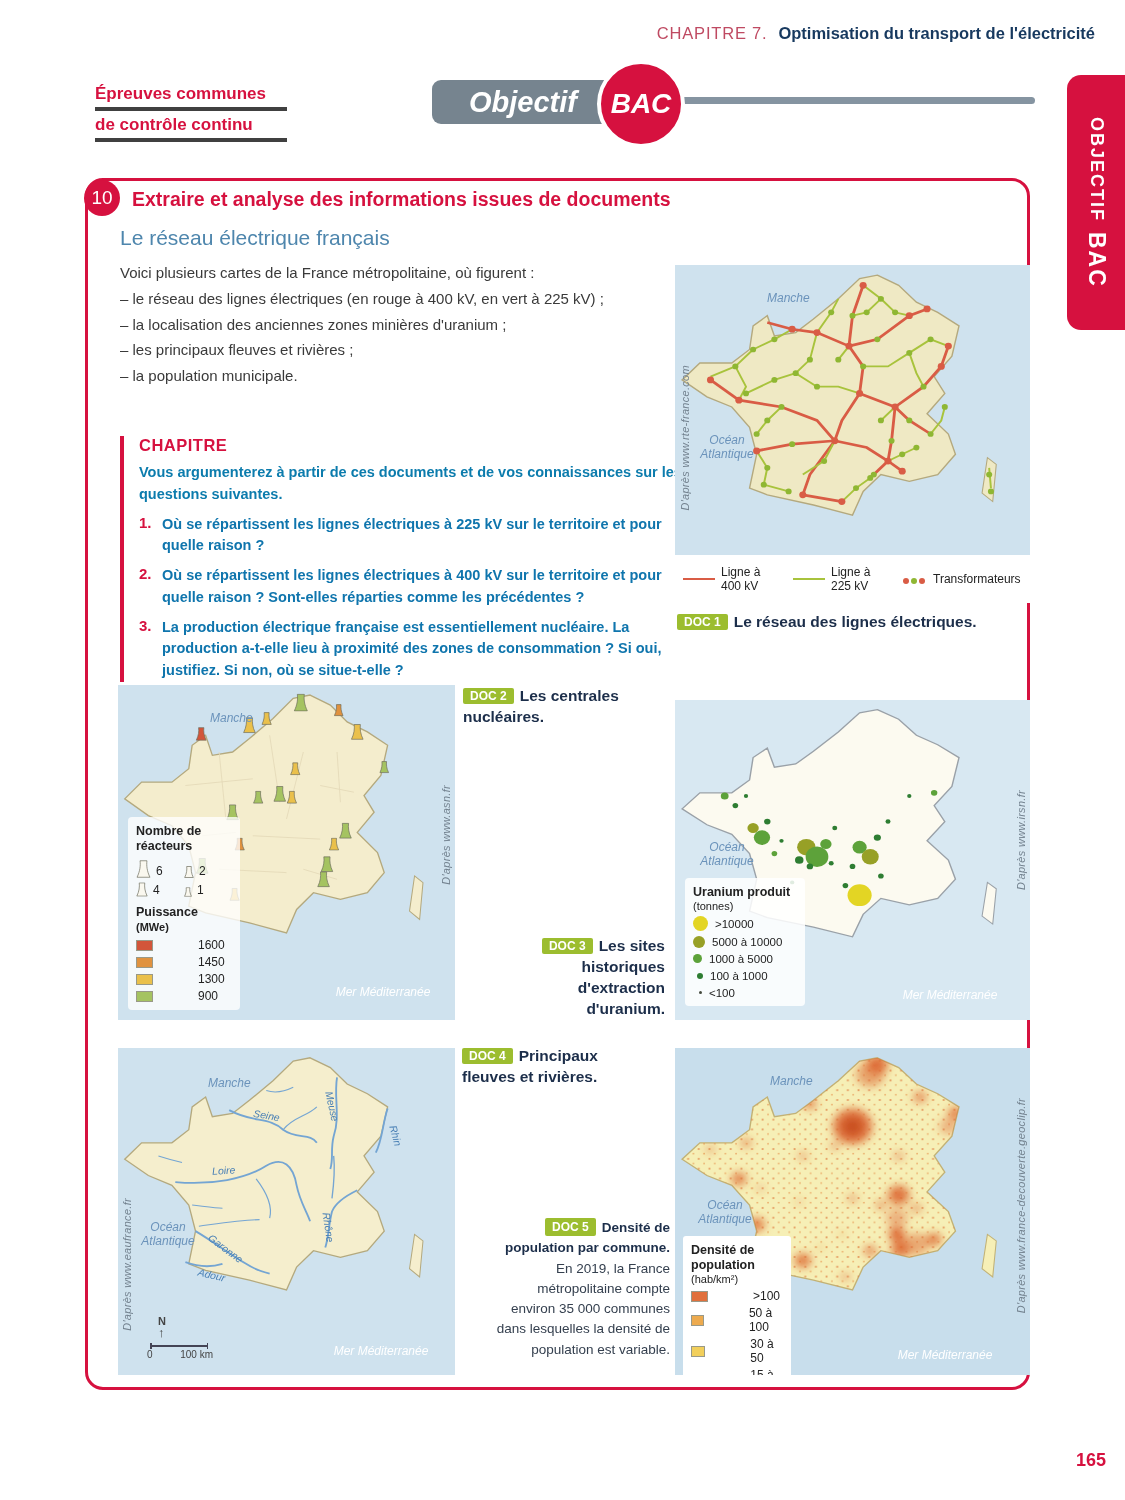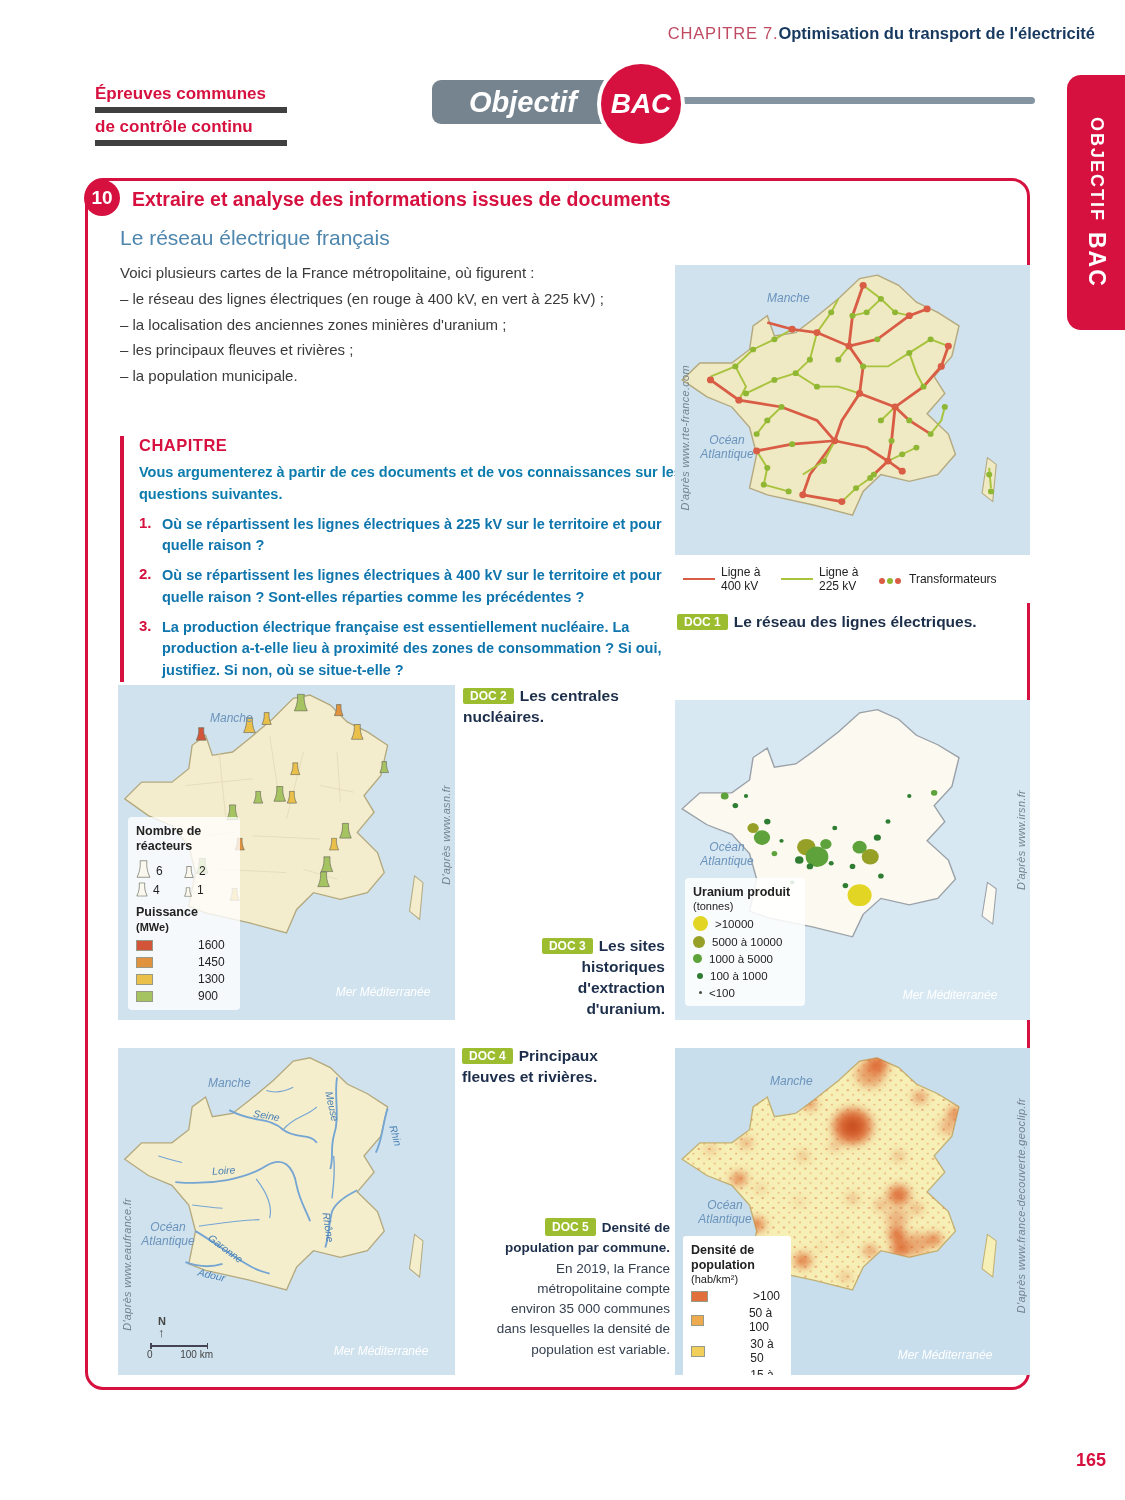--- a/index.html
+++ b/index.html
@@ -1,38 +1,38 @@
 <!DOCTYPE html>
 <html><head>
 <meta charset="utf-8">
 <style>
   * { margin:0; padding:0; box-sizing:border-box; }
   html,body { background:#fff; }
   body { width:1125px; height:1500px; position:relative; font-family:"Liberation Sans",sans-serif; color:#333; overflow:hidden; }
 
   
   .chapter { position:absolute; top:24px; right:30px; font-size:16.5px; }
-  .ch-label { color:#bf4a62; letter-spacing:.8px; margin-right:0; }
+  .ch-label { color:#bf4a62; letter-spacing:.8px; margin-right:11px; }
   .ch-title { color:#17395f; font-weight:bold;text-align:center; }
 
   .epreuves { position:absolute; left:95px; top:84px; }
-  .ep-line { color:#d6113f; font-weight:bold; font-size:17px; width:192px; border-bottom:6px solid #404040; padding-bottom:3px; margin-bottom:4px; }
+  .ep-line { color:#d6113f; font-weight:bold; font-size:17px; width:192px; border-bottom:4px solid #404040; padding-bottom:3px; margin-bottom:4px; }
 
   .gray-line { position:absolute; left:432px; top:97px; width:603px; height:7px; background:#8594a1; border-radius:4px; }
   .objectif-pill { position:absolute; left:432px; top:80px; width:182px; height:44px; background:#76848f; border-radius:9px; color:#fff; font-size:29px; font-weight:bold; font-style:italic; display:flex; align-items:center; justify-content:center; }
   .bac-circle { position:absolute; left:597px; top:60px; width:88px; height:88px; border-radius:50%; background:#d6113f; border:4px solid #fff; color:#fff; font-size:28px; font-weight:bold; font-style:italic; display:flex; align-items:center; justify-content:center; }
 
   .side-banner { position:absolute; right:0; top:75px; width:58px; height:255px; background:#d6113f; border-radius:14px 0 0 14px; display:flex; align-items:center; justify-content:center; }
   .sb-text { writing-mode:vertical-rl; color:#fff; font-weight:bold; letter-spacing:2px; text-align:center; }
   .sb-obj { font-size:18px; }
   .sb-bac { font-size:23px; margin-top:10px; }
 
   
   .main-box { position:absolute; left:85px; top:178px; width:945px; height:1212px; border:3px solid #d6113f; border-radius:18px; background:#fff; }
-  .ex-num { position:absolute; left:84px; top:180px; width:36px; height:36px; border-radius:50%; background:#d6113f; color:#fff; font-weight:bold; font-size:19px; display:flex; align-items:center; justify-content:center; }
+  .ex-num { position:absolute; left:84px; top:180px; width:36px; height:36px; border-radius:50%; background:#d6113f; color:#fff; font-weight:normal; font-size:19px; display:flex; align-items:center; justify-content:center; }
   .ex-title { position:absolute; left:132px; top:188px; color:#d6113f; font-weight:bold; font-size:19.5px; }
   .subtitle { position:absolute; left:120px; top:226px; color:#4e86ad; font-weight:normal; font-size:21px; }
 
   .intro { position:absolute; left:120px; top:260px; width:548px; font-size:15px; line-height:1.72; color:#3a3a3a; }
   .intro p { margin:0; }
 
   .questions { position:absolute; left:120px; top:436px; width:568px; border-left:4px solid #d6113f; padding-left:15px; }
   .q-head { color:#d6113f; font-weight:bold; font-size:16.5px; letter-spacing:.5px; margin-bottom:7px; }
   .q-intro { color:#0c7cad; font-weight:bold; font-size:14.5px; line-height:1.5; margin-bottom:6px; }
   .q-item { display:flex; gap:7px; margin-top:8px; }
@@ -46,21 +46,21 @@
   .sea-label.on-blue { color:#fff; }
   .map-source { position:absolute; writing-mode:vertical-rl; transform:rotate(180deg); font-size:11px; font-style:italic; color:#73828f; letter-spacing:.3px; }
 
   .doc-caption { position:absolute; font-size:15.5px; line-height:1.35; color:#1c2e4a; }
   .doc-badge { display:inline-block; background:#9cbd2f; color:#fff; font-weight:bold; font-size:12px; padding:0 7px; border-radius:2px; margin-right:6px; position:relative; top:-1px; white-space:nowrap; }
   .cap-bold { font-weight:bold; color:#1c2e4a; }
   .cap-right { text-align:right; }
   .cap5 { font-size:13.5px; line-height:1.5; color:#35404f; }
 
   
-  .m1-legend { position:absolute; left:0; right:0; bottom:0; height:48px; background:#fff; display:flex; align-items:center; gap:10px; padding:0 8px; }
+  .m1-legend { position:absolute; left:0; right:0; bottom:0; height:48px; background:#fff; display:flex; align-items:center; gap:22px; padding:0 8px; }
   .m1-item { display:flex; align-items:center; gap:6px; }
   .line-sw { display:inline-block; width:32px; height:2.5px; }
   .m1-lbl { font-size:12px; color:#222; width:50px; line-height:1.2; }
   .m1-lbl.single { width:auto; font-size:12px; }
   .dots i { display:inline-block; width:6px; height:6px; border-radius:50%; margin-right:2px; }
 
   
   .lg-title { font-weight:bold; font-size:12.5px; color:#222; line-height:1.2; }
   .lg-unit { font-size:11px; color:#222; margin-bottom:4px; }
   .m2-legend { position:absolute; left:10px; top:132px; width:112px; background:rgba(255,255,255,.78); padding:7px 8px; border-radius:4px; }

